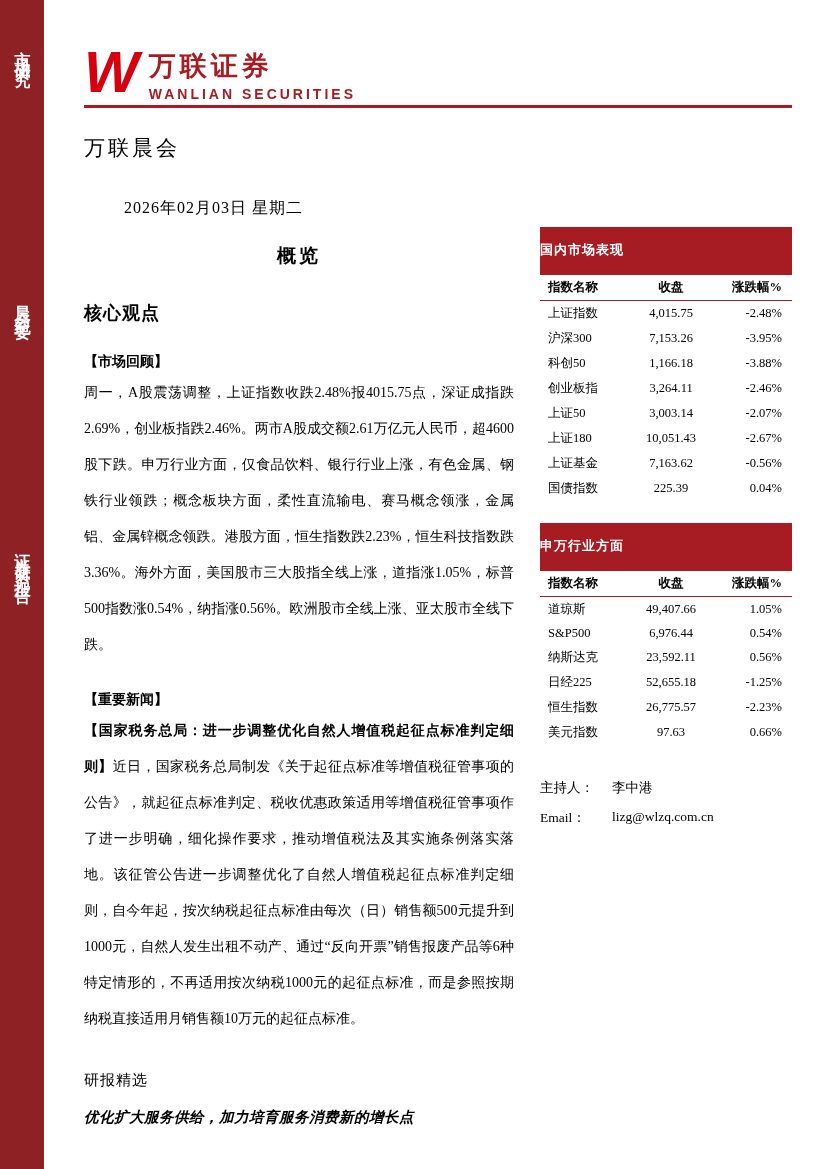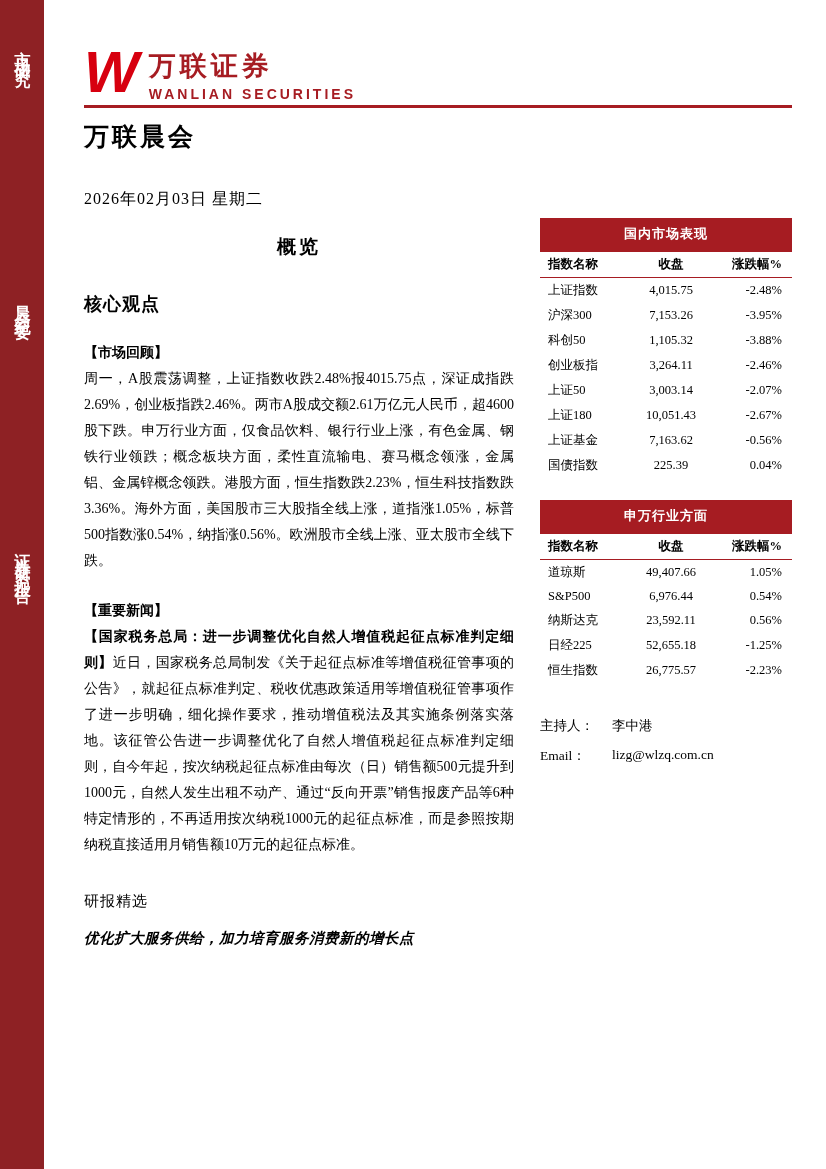--- a/index.html
+++ b/index.html
@@ -38,40 +38,40 @@
   .brand-cn {
     font-size:27px; font-weight:bold; letter-spacing:4px;
     color:var(--brand-red, #A61C22);
   }
   .brand-en {
     font-family:"Liberation Sans", sans-serif; font-size:14px; font-weight:bold;
     letter-spacing:3px; color:var(--brand-red, #A61C22); margin-top:2px;
   }
   .brand-rule { height:3px; background:var(--accent-red, #A61C22); margin-top:3px; }
 
-  .title { margin-top:12px; font-size:25px; font-weight:bold; letter-spacing:3px; }
-  .date  { margin-top:36px; font-size:16px; letter-spacing:1px; }
+  .title { margin-top:26px; font-size:21px; font-weight:normal; letter-spacing:3px; }
+  .date  { margin-top:36px; font-size:16px; letter-spacing:1px;margin-left:40px; }
 
   .columns { display:flex; margin-top:8px; }
   .left-col  { width:430px; }
   .right-col { width:252px; margin-left:26px; }
 
   .overview { text-align:center; font-size:19px; font-weight:bold; letter-spacing:3px; margin-top:16px; }
   .heading  { font-size:18px; font-weight:bold; letter-spacing:1px; margin-top:32px; }
   .para-label { font-size:14px; font-weight:bold; margin-top:24px; line-height:26px; }
-  .para { font-size:14px; line-height:26px; text-align:justify; }
+  .para { font-size:14px; line-height:36px; text-align:justify; }
   .para .news-headline { font-weight:bold; }
   .research-heading { font-size:15px; font-weight:normal; letter-spacing:1px; margin-top:34px; }
   .research-item { font-size:14.5px; font-weight:bold; font-style:italic; margin-top:18px; letter-spacing:0.5px; }
 
   
   .table-block { margin-bottom:22px; }
   .table-title {
-    background:var(--accent-red, #A61C22); color:#fff; text-align:center;
-    font-weight:bold; font-size:13px; padding:7px 0; letter-spacing:1px;
+    background:var(--accent-red, #A61C22); color:#fff; text-align:left;
+    font-weight:bold; font-size:13px; padding:14px 0; letter-spacing:1px;
   }
   table.market-table { width:100%; border-collapse:collapse; font-size:12.5px; }
   table.market-table thead tr {
     border-top:2px solid var(--accent-red, #A61C22);
     border-bottom:1.5px solid var(--accent-red, #A61C22);
   }
   table.market-table th { font-weight:bold; padding:4px 2px; }
   table.market-table td { padding:4px 2px; }
   table.market-table th:first-child, table.market-table td:first-child { text-align:left; padding-left:8px; width:34%; }
   table.market-table th:nth-child(2), table.market-table td:nth-child(2) { text-align:center; width:36%; }
@@ -141,21 +141,21 @@
                   <td>4,015.75</td>
                   <td>-2.48%</td>
                 </tr>
                 <tr>
                   <td>沪深300</td>
                   <td>7,153.26</td>
                   <td>-3.95%</td>
                 </tr>
                 <tr>
                   <td>科创50</td>
-                  <td>1,105.32</td>
+                  <td>1,166.18</td>
                   <td>-3.88%</td>
                 </tr>
                 <tr>
                   <td>创业板指</td>
                   <td>3,264.11</td>
                   <td>-2.46%</td>
                 </tr>
                 <tr>
                   <td>上证50</td>
                   <td>3,003.14</td>
@@ -208,20 +208,25 @@
                 </tr>
                 <tr>
                   <td>日经225</td>
                   <td>52,655.18</td>
                   <td>-1.25%</td>
                 </tr>
                 <tr>
                   <td>恒生指数</td>
                   <td>26,775.57</td>
                   <td>-2.23%</td>
+                </tr>
+                <tr>
+                  <td>美元指数</td>
+                  <td>97.63</td>
+                  <td>0.66%</td>
                 </tr>
               </tbody>
           </table>
         </div>
 
         <div class="contact">
           <div class="contact-row">
             <span class="contact-label">主持人：</span>
             <span class="contact-value">李中港</span>
           </div>

